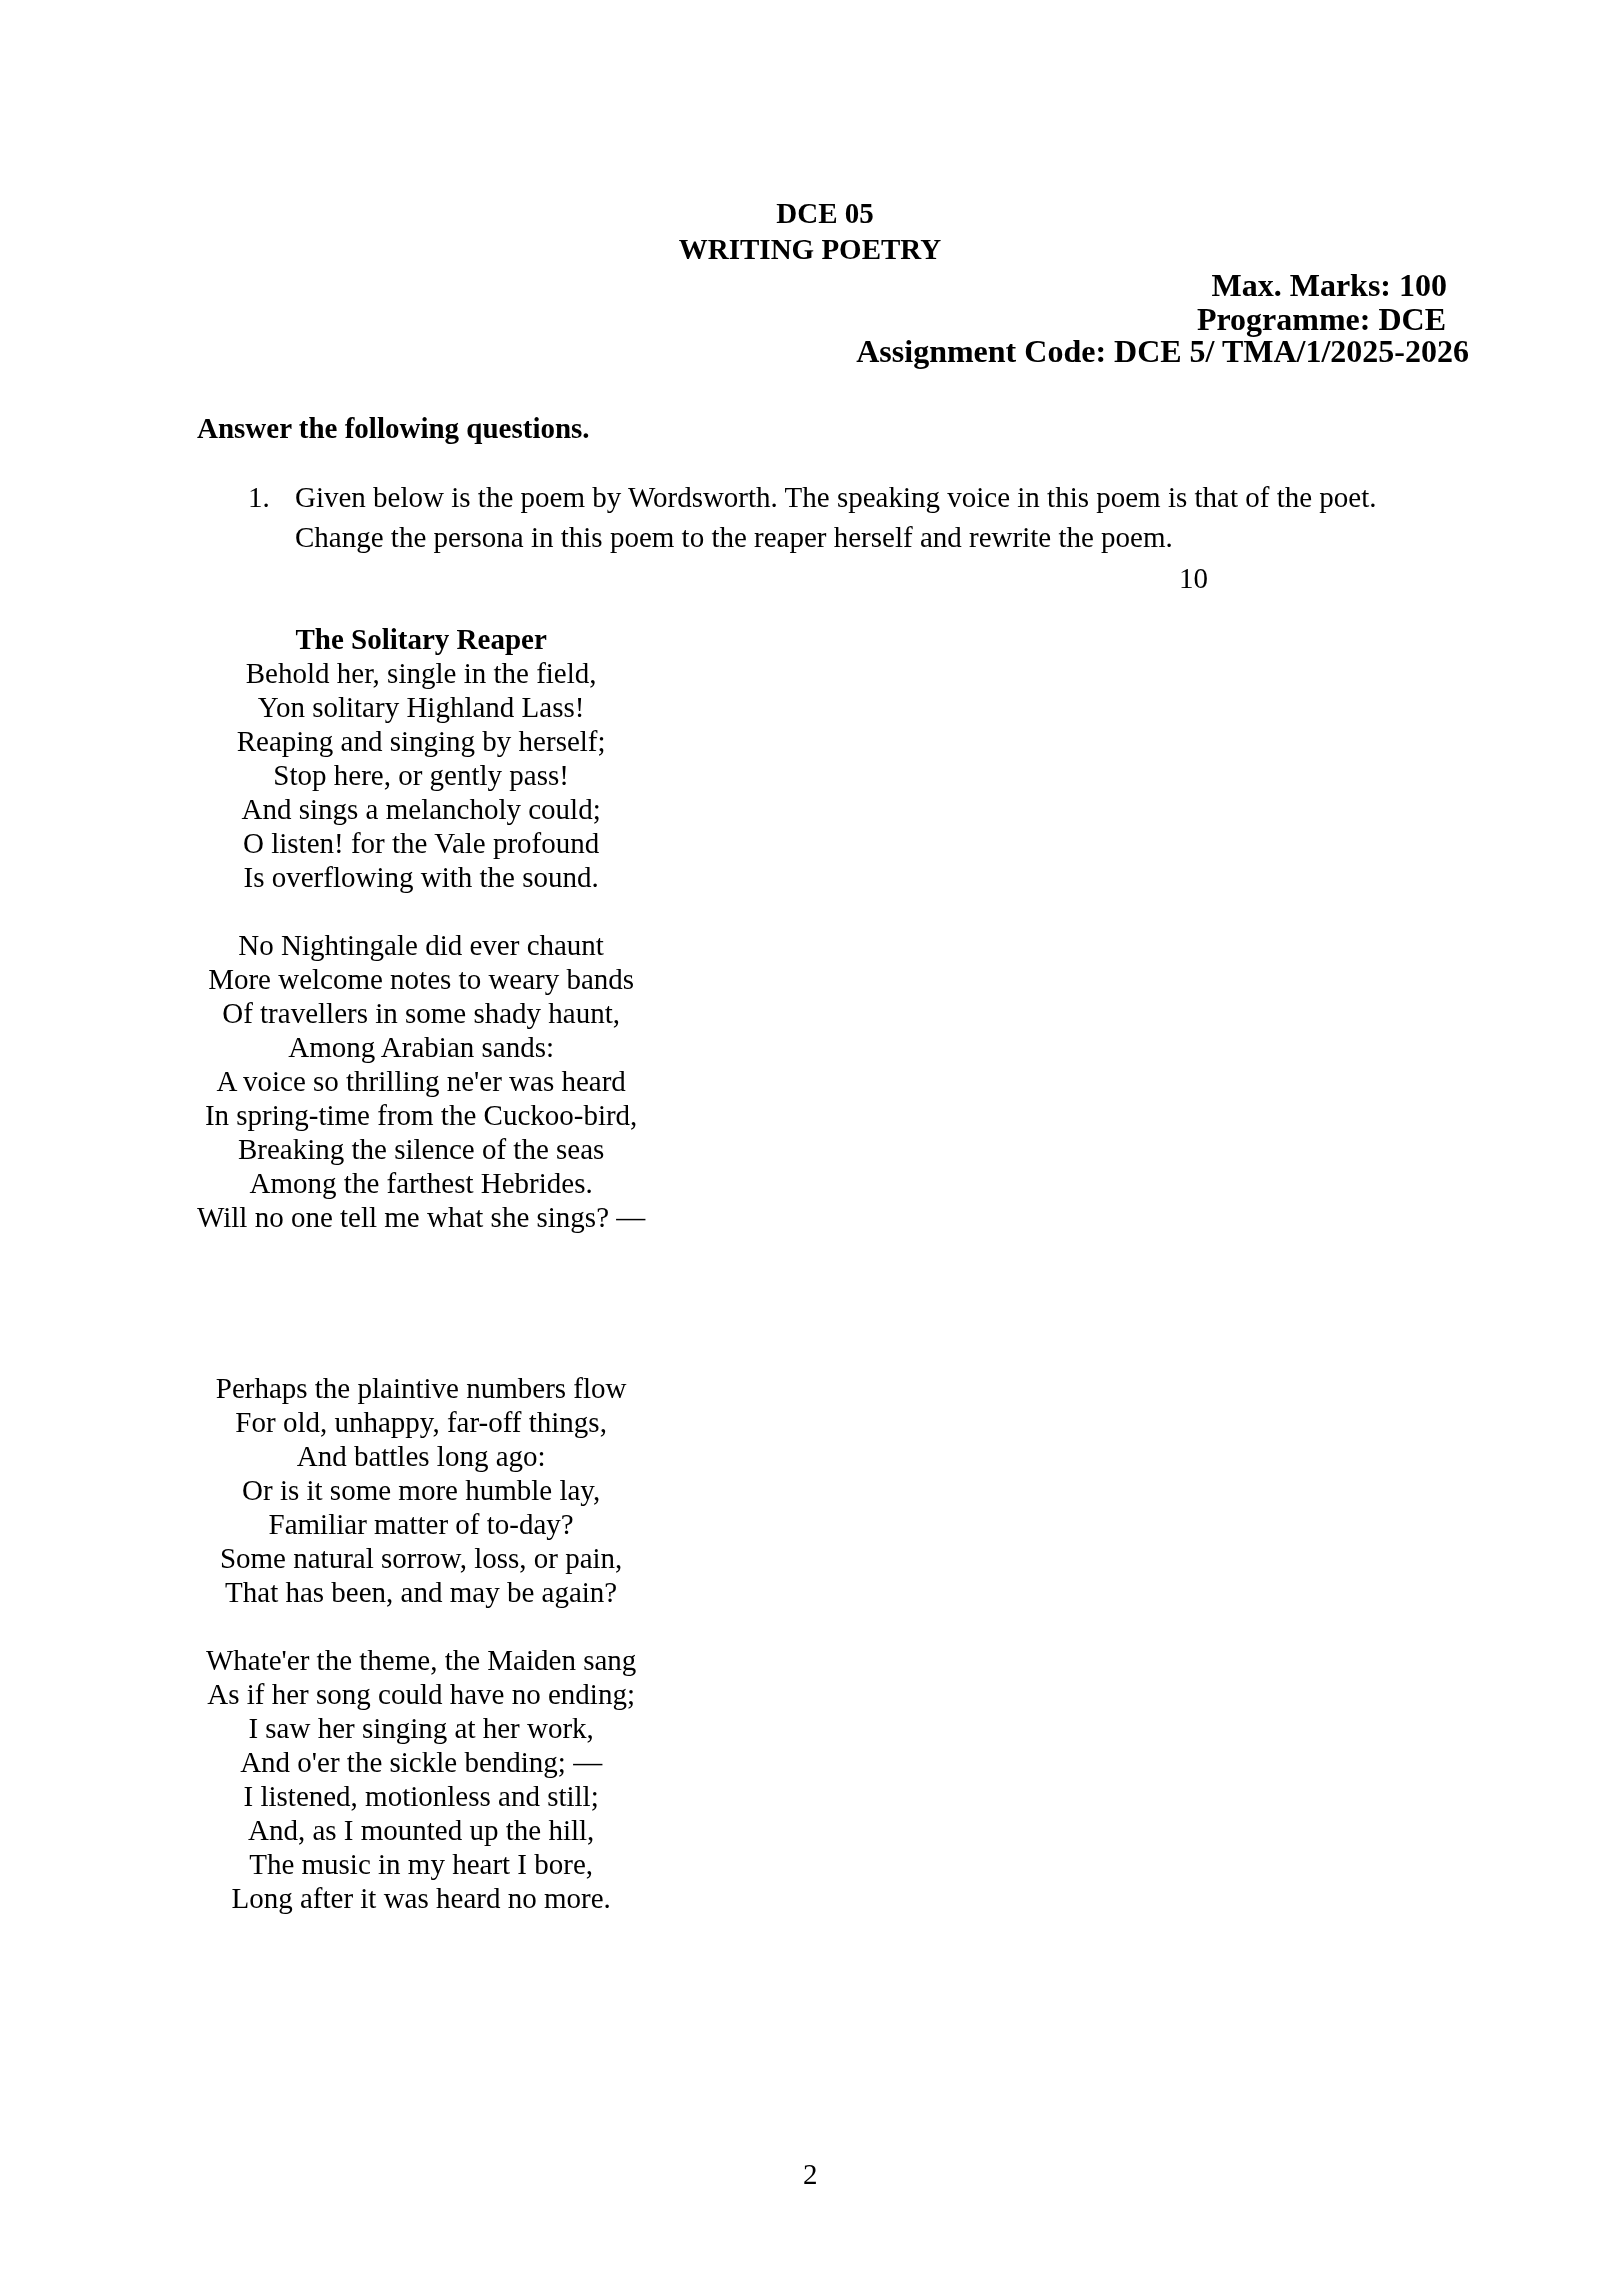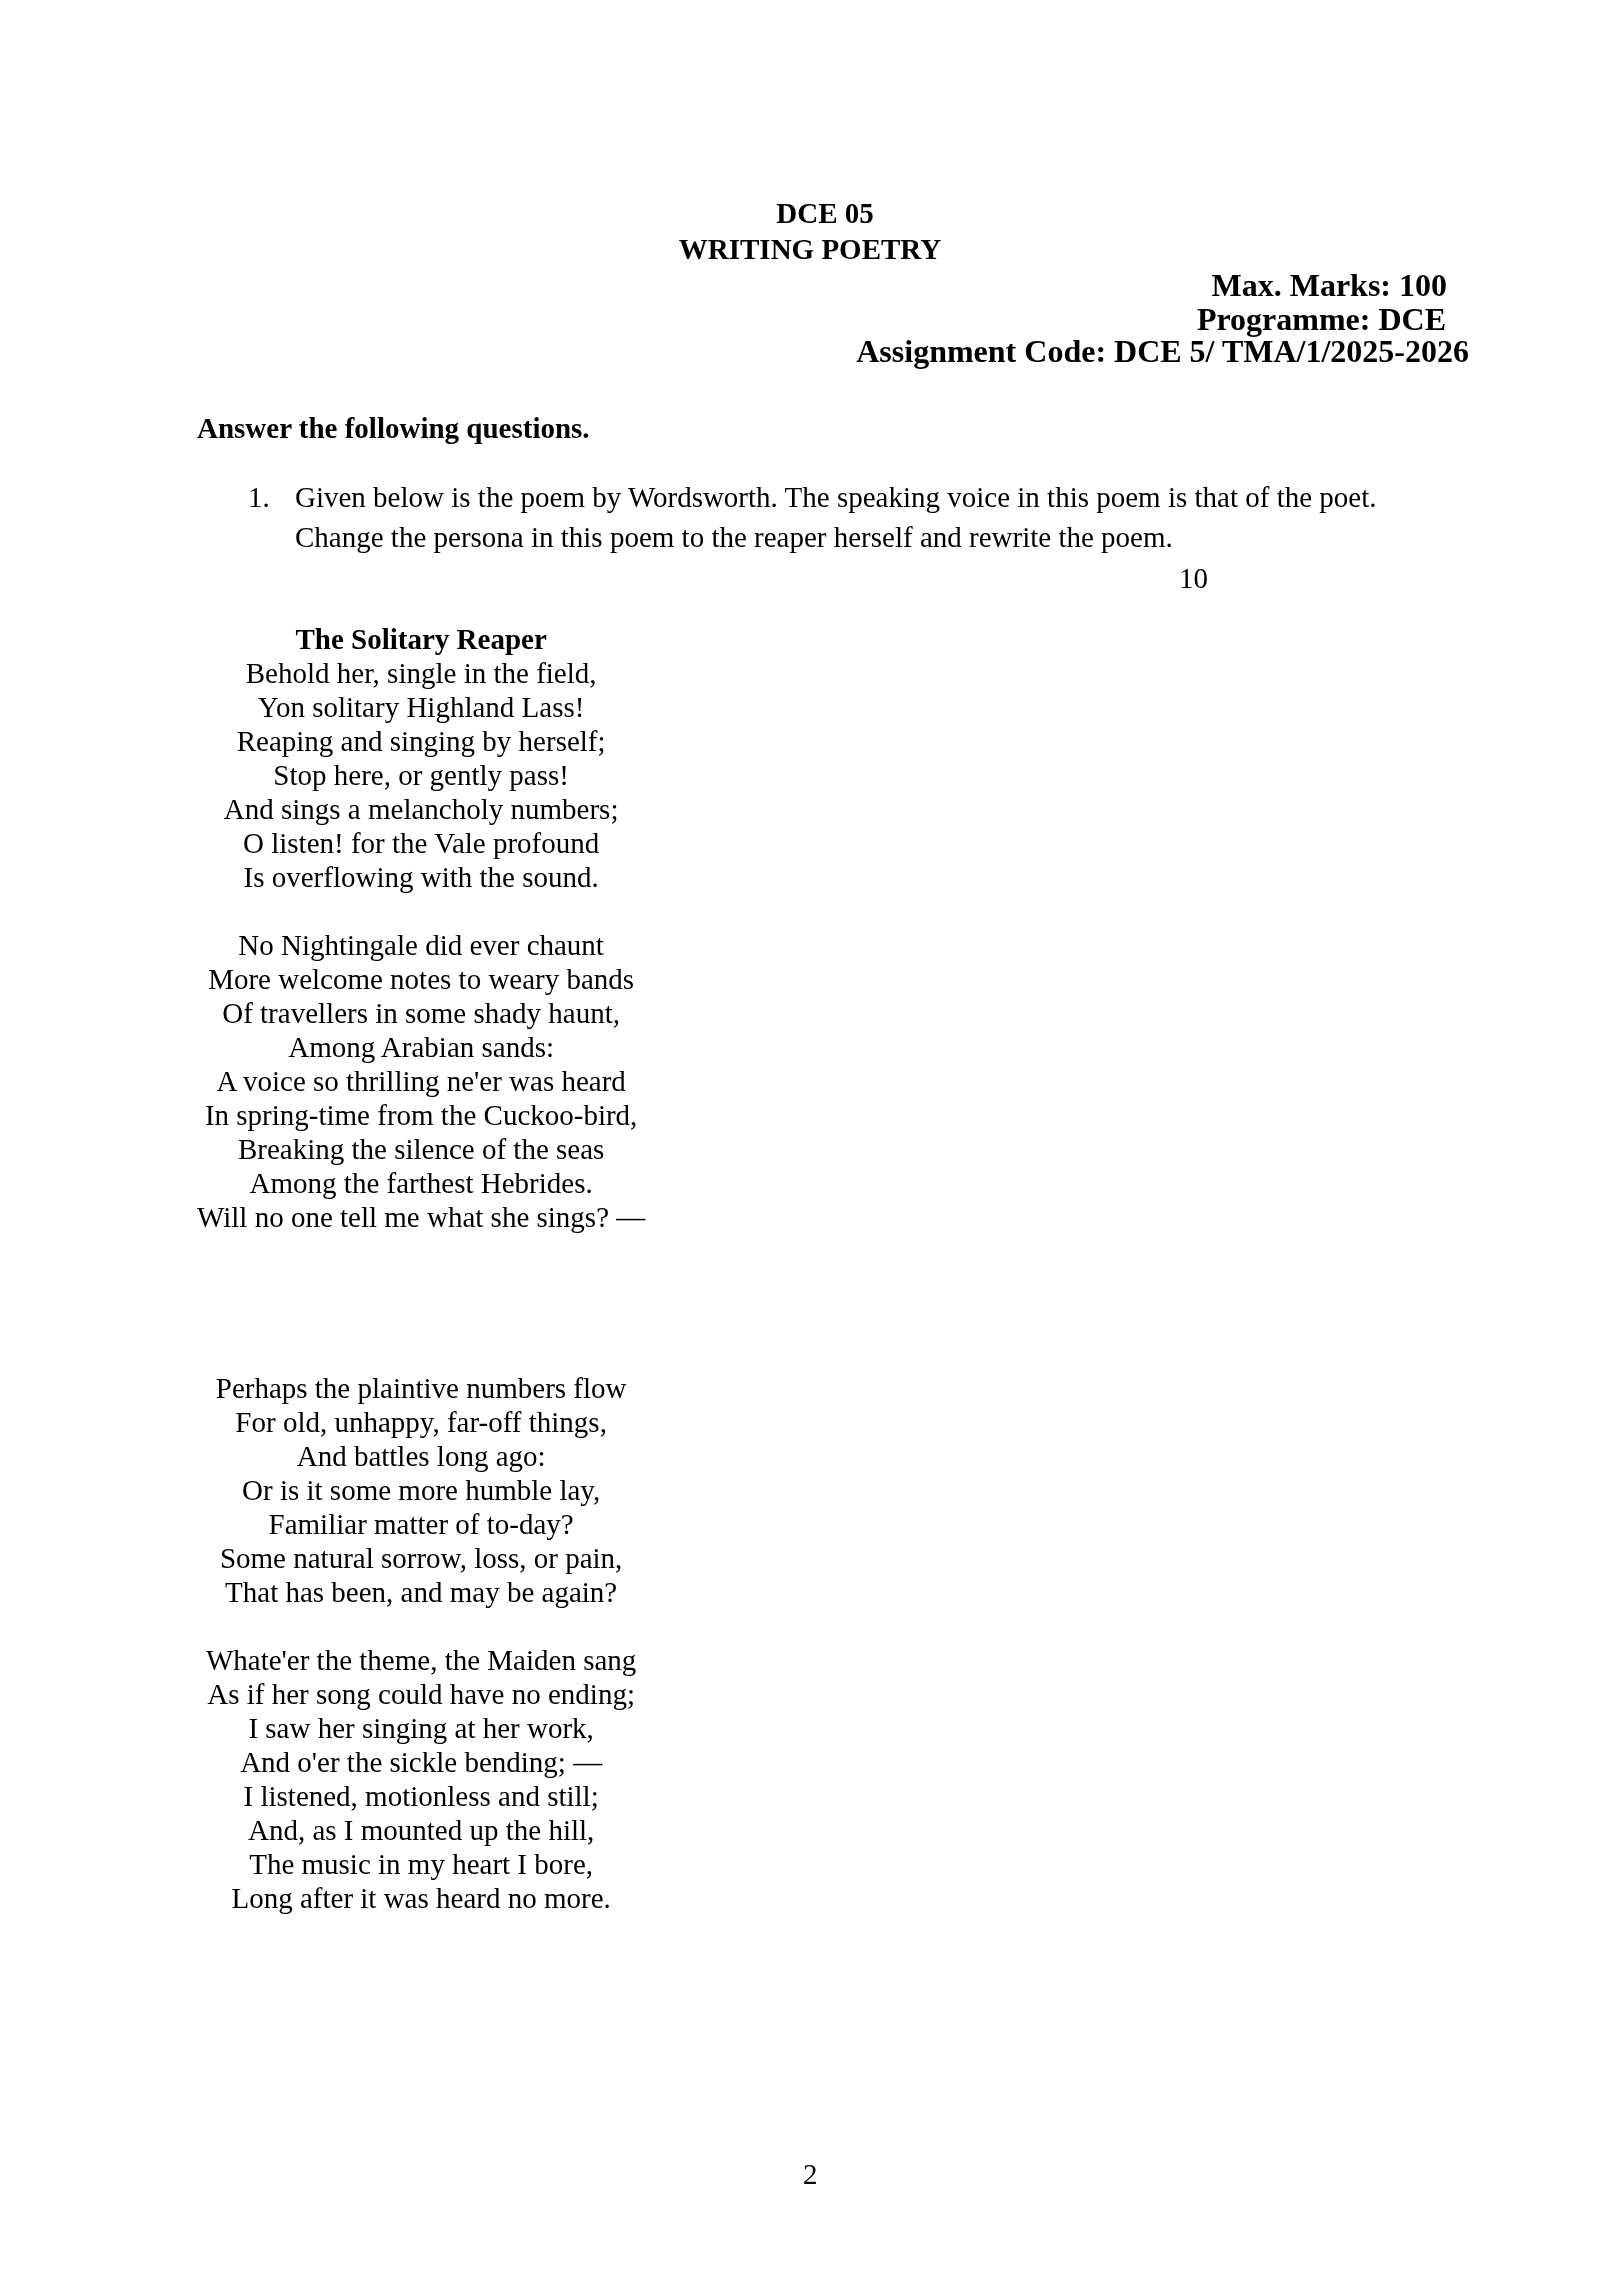--- a/index.html
+++ b/index.html
@@ -82,21 +82,21 @@
 </div>
 
 <div class="poem">
   <div class="title">The Solitary Reaper</div>
 
   <div class="stanza">
     <div class="line">Behold her, single in the field,</div>
     <div class="line">Yon solitary Highland Lass!</div>
     <div class="line">Reaping and singing by herself;</div>
     <div class="line">Stop here, or gently pass!</div>
-    <div class="line">And sings a melancholy numbers;</div>
+    <div class="line">And sings a melancholy could;</div>
     <div class="line">O listen! for the Vale profound</div>
     <div class="line">Is overflowing with the sound.</div>
   </div>
   <div class="gap1"></div>
 
   <div class="stanza">
     <div class="line">No Nightingale did ever chaunt</div>
     <div class="line">More welcome notes to weary bands</div>
     <div class="line">Of travellers in some shady haunt,</div>
     <div class="line">Among Arabian sands:</div>

